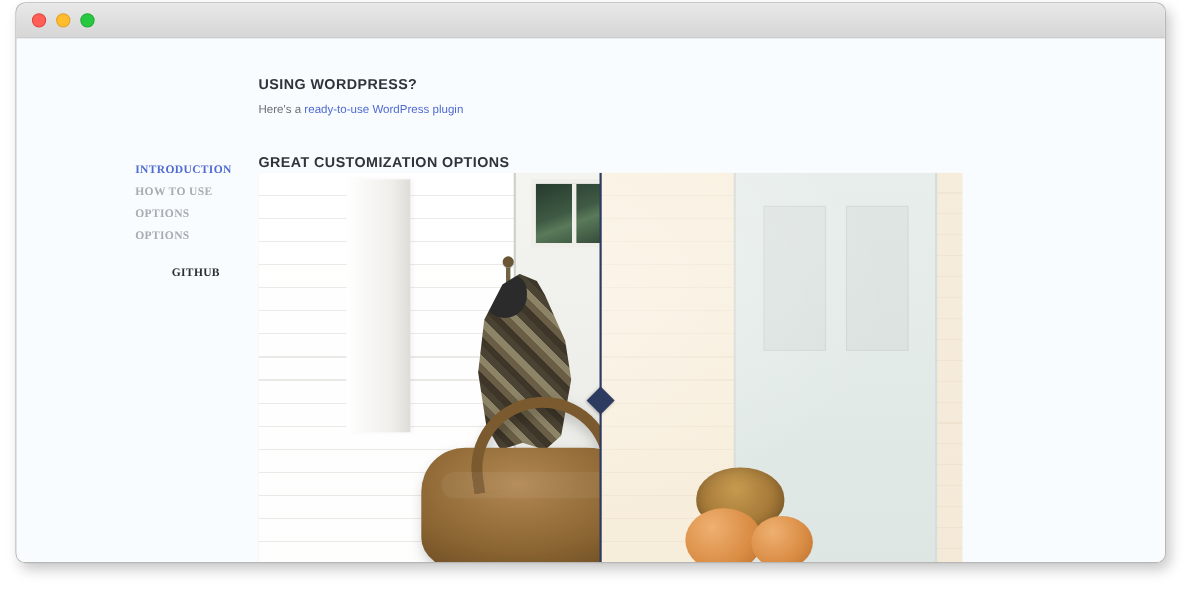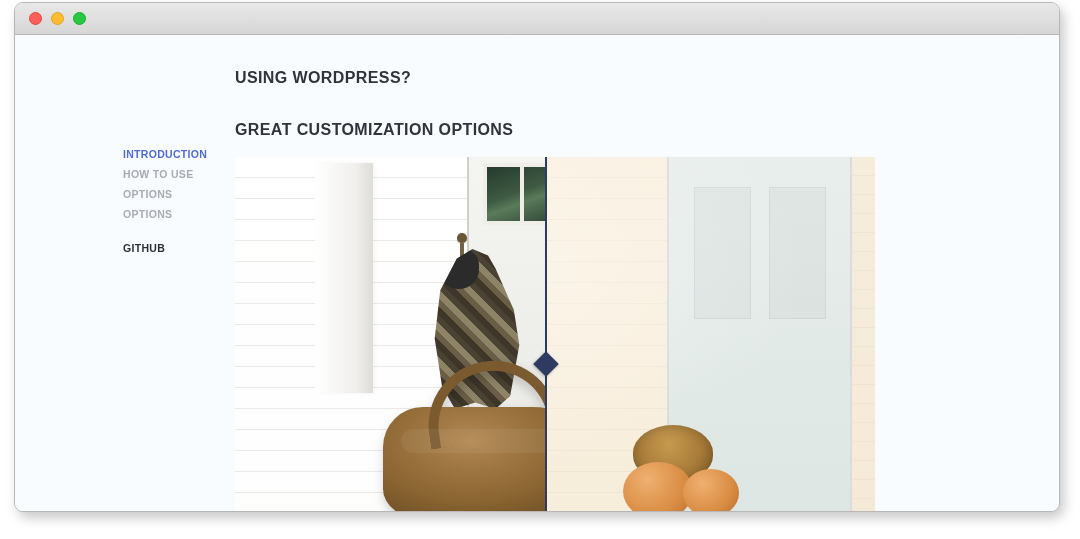--- a/index.html
+++ b/index.html
@@ -64,34 +64,35 @@
   }
   .sidebar a {
     display: block;
     font-size: 10.5px;
     font-weight: 700;
     letter-spacing: 0.3px;
     line-height: 1.9;
     text-decoration: none;
     color: #a7acb3;
     cursor: pointer;
+    font-family: Liberation Serif, serif;
   }
   .sidebar a.active { color: #4f6bd1; }
   .sidebar .gap { height: 14px; }
-  .sidebar a.ext { color: #2b2e33; }
+  .sidebar a.ext { color: #2b2e33; text-align: center; }
 
   
   .main {
     position: absolute;
     left: 220px;
     top: 34px;
     width: 640px;
   }
   .heading {
-    font-size: 16px;
+    font-size: 13px;
     font-weight: 700;
     letter-spacing: 0.4px;
     color: #2f333a;
     margin-bottom: 10px;
   }
   .para {
     font-size: 10.5px;
     color: #6a6f78;
   }
   .para a {
@@ -262,20 +263,23 @@
       <a class="active">INTRODUCTION</a>
       <a>HOW TO USE</a>
       <a>OPTIONS</a>
       <a>OPTIONS</a>
       <div class="gap"></div>
       <a class="ext">GITHUB</a>
     </nav>
 
     <div class="main">
       <h3 class="heading">USING WORDPRESS?</h3>
+      <p class="para">
+        <span>Here's a </span><a>ready-to-use WordPress plugin</a>
+      </p>
       <h3 class="heading second-heading">GREAT CUSTOMIZATION OPTIONS</h3>
     </div>
 
     <div class="slider-box">
 
       <div class="panel-right">
         <div class="pr-siding"></div>
         <div class="pr-siding2"></div>
         <div class="pr-door"></div>
         <div class="pr-mum"></div>

